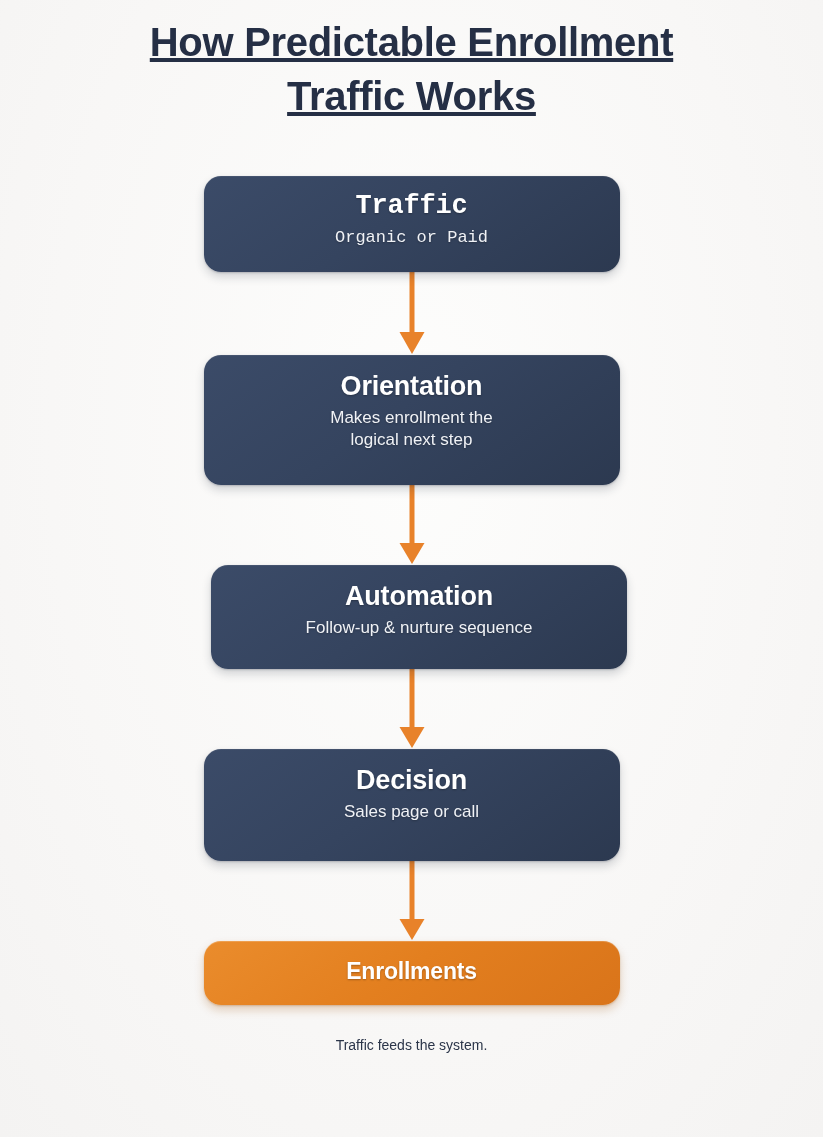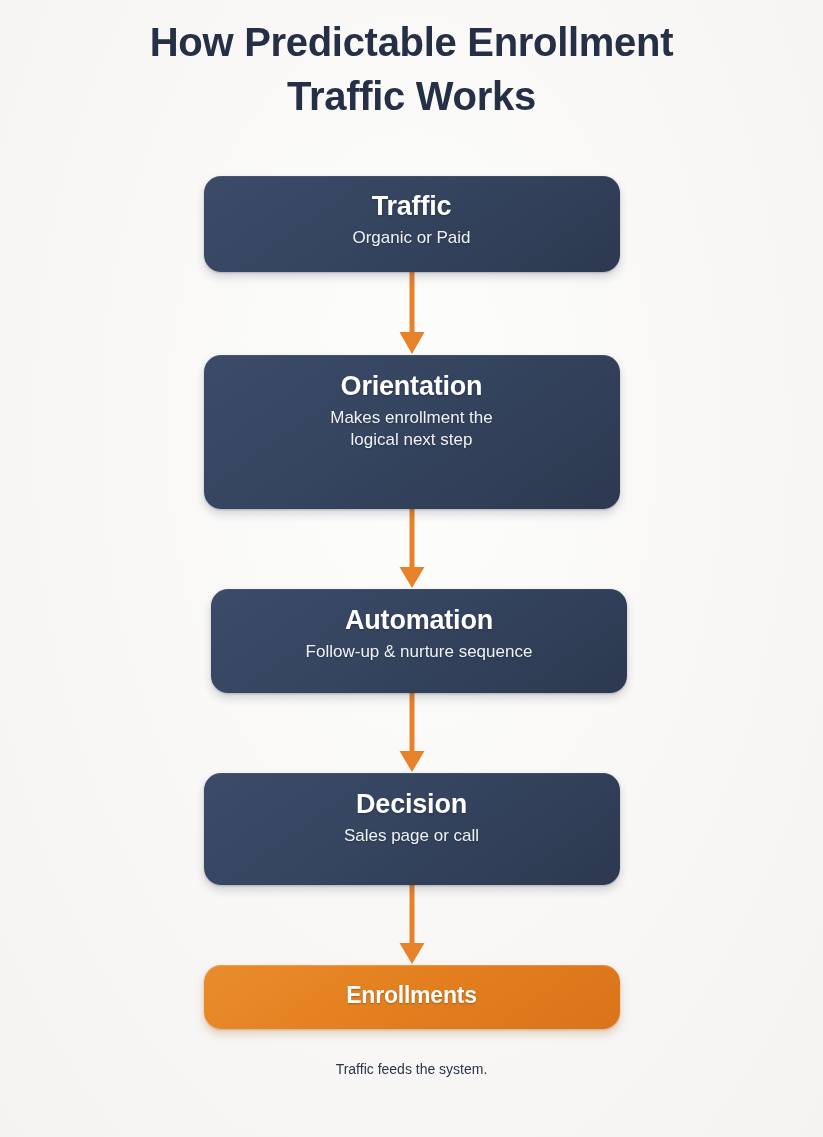--- a/index.html
+++ b/index.html
@@ -30,20 +30,21 @@
   
   .title {
     margin-top: 16px;
     width: 700px;
     text-align: center;
     color: #252f45;
     font-size: 40px;
     line-height: 1.34;
     font-weight: bold;
     letter-spacing: -0.3px;
+    text-decoration: underline;
   }
   .title .line { display: block; }
 
   
   .flow {
     margin-top: 53px;
     width: 416px;
     display: flex;
     flex-direction: column;
     align-items: center;
@@ -100,22 +101,22 @@
     margin-top: 4px;
     font-size: 17px;
     line-height: 1.33;
     color: #f0f2f6;
     text-shadow: 0 1px 2px rgba(0,0,0,0.25);
     position: relative;
     z-index: 2;
   }
 
   
-  .node.n-traffic     { height: 96px;  padding-top: 14px; }
-  .node.n-orientation { height: 154px; padding-top: 15px; }
+  .node.n-traffic     { height: 96px;  padding-top: 14px; font-family: Liberation Mono, monospace; }
+  .node.n-orientation { height: 130px; padding-top: 15px; }
   .node.n-automation  { height: 104px;  padding-top: 15px; margin-left: 15px; }
   .node.n-decision    { height: 112px;  padding-top: 15px; }
   .node.n-enrollments { height: 64px;  padding-top: 14px; display:flex; align-items:center; justify-content:center; }
   .node.n-enrollments .node-title { font-size: 23px; }
 
   
   .arrow {
     width: 30px;
     display: flex;
     justify-content: center;

